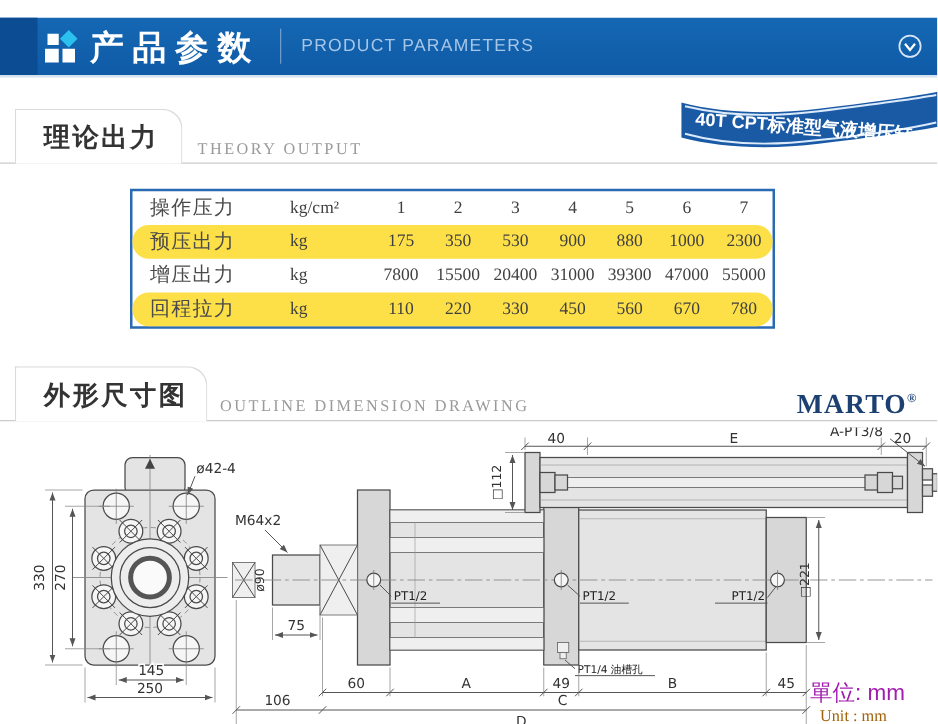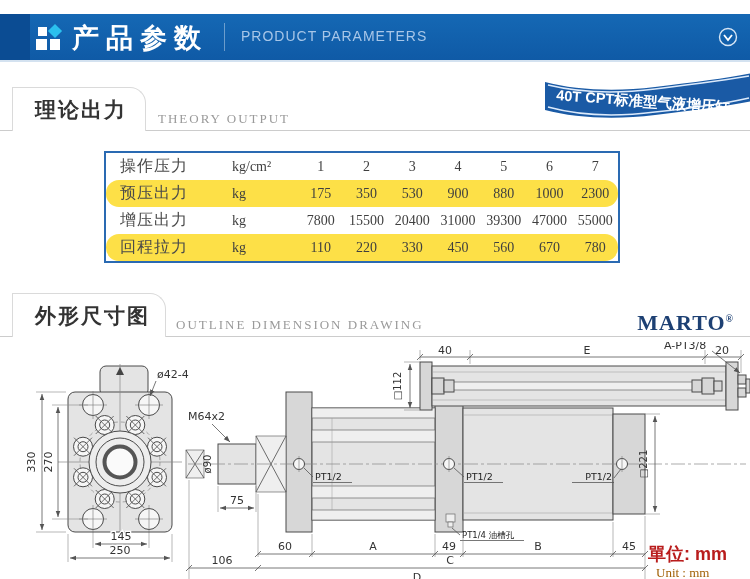--- a/index.html
+++ b/index.html
@@ -34,21 +34,21 @@
   .ptable{position:absolute;left:104px;top:137px;width:512px;border:2px solid #2a6ab2;background:#fff;}
   .prow{display:flex;height:27px;align-items:center;font-family:"Liberation Serif",serif;color:#3f3f3f;border-radius:13px;}
   .prow.stripe{background:#fde047;}
   .c-label{width:112px;padding-left:14px;font-size:16px;letter-spacing:1px;color:#4a4a4a;}
   .c-unit{width:66px;text-align:left;font-size:14px;}
   .c-v{flex:1;text-align:center;font-size:14px;}
   
   .brand{position:absolute;right:16px;top:296px;font-family:"Liberation Serif",serif;
          font-weight:700;font-size:22px;color:#1d4073;letter-spacing:1px;}
   .brand sup{font-size:10px;}
-  .unit-zh{position:absolute;left:648px;top:528px;font-size:18px;font-weight:bold;color:#b91c1c;}
+  .unit-zh{position:absolute;left:648px;top:528px;font-size:18px;font-weight:normal;color:#a21caf;}
   .unit-en{position:absolute;left:656px;top:551px;font-family:"Liberation Serif",serif;
            font-size:13px;color:#a16207;}
   
   .draw{position:absolute;left:0;top:328px;}
   .fillA{fill:#e4e4e4;stroke:#4a4a4a;stroke-width:1;}
   .fillB{fill:#d7d7d7;stroke:#4a4a4a;stroke-width:1;}
   .fillC{fill:#efefef;stroke:#6a6a6a;stroke-width:.7;}
   .hole{fill:#f6f6f6;stroke:#4a4a4a;stroke-width:1;}
   .thin{stroke:#777;stroke-width:.6;fill:none;}
   .seam{stroke:#999;stroke-width:.5;fill:none;}

